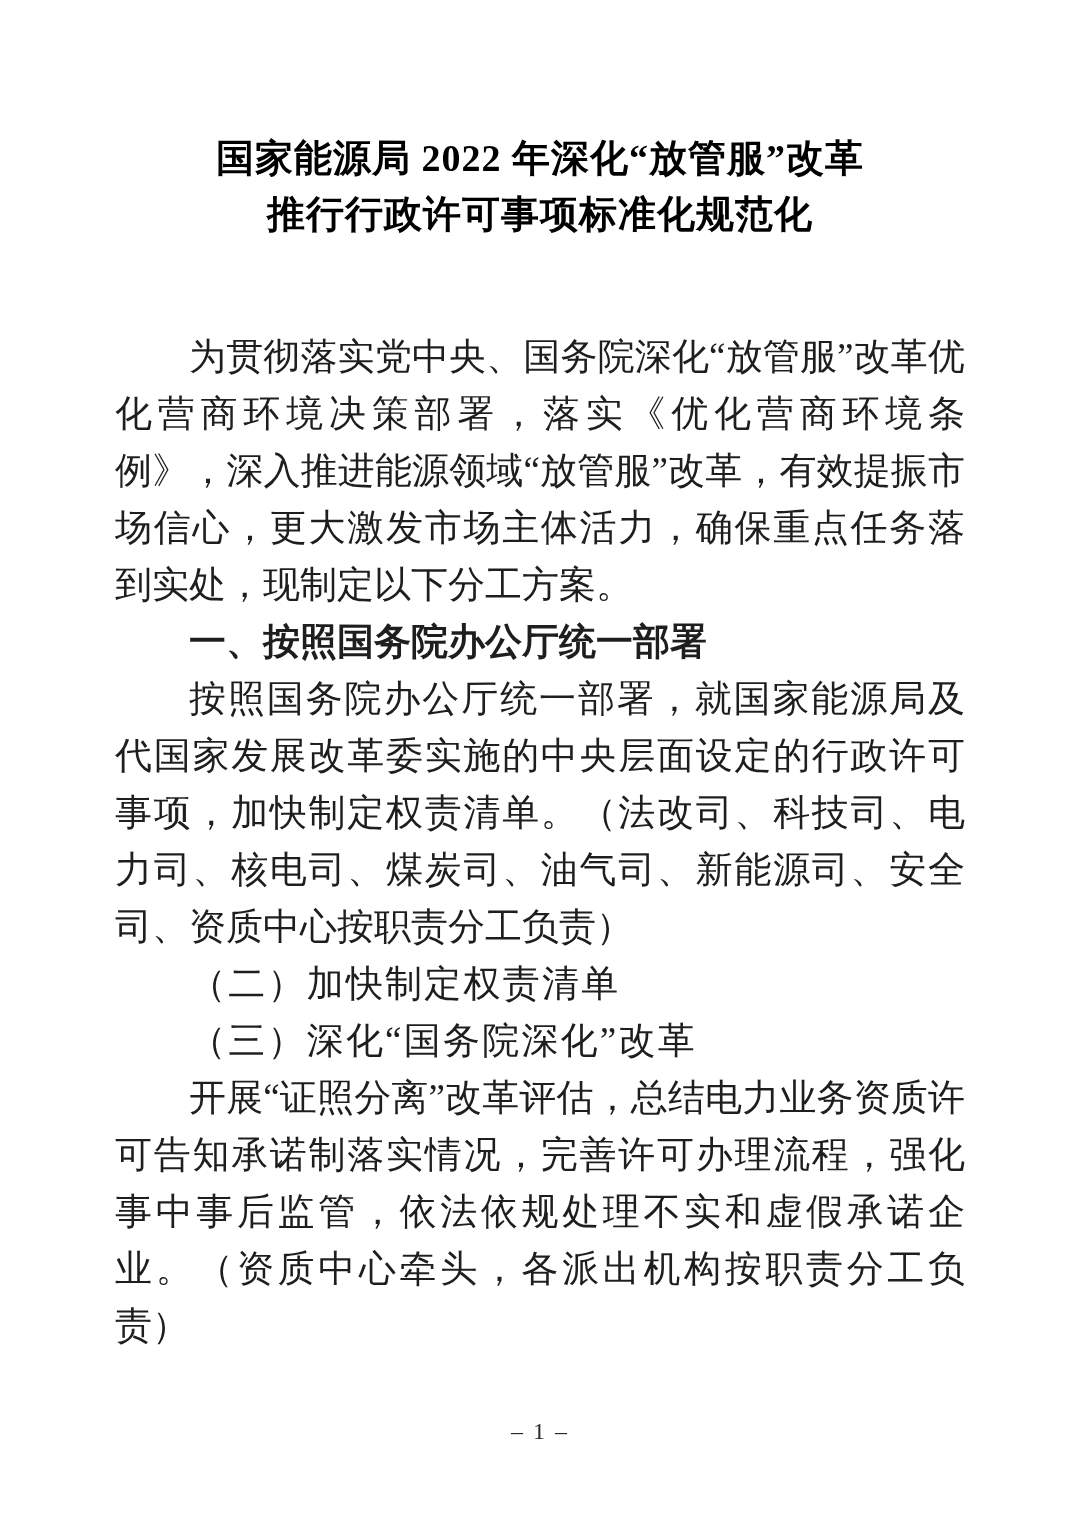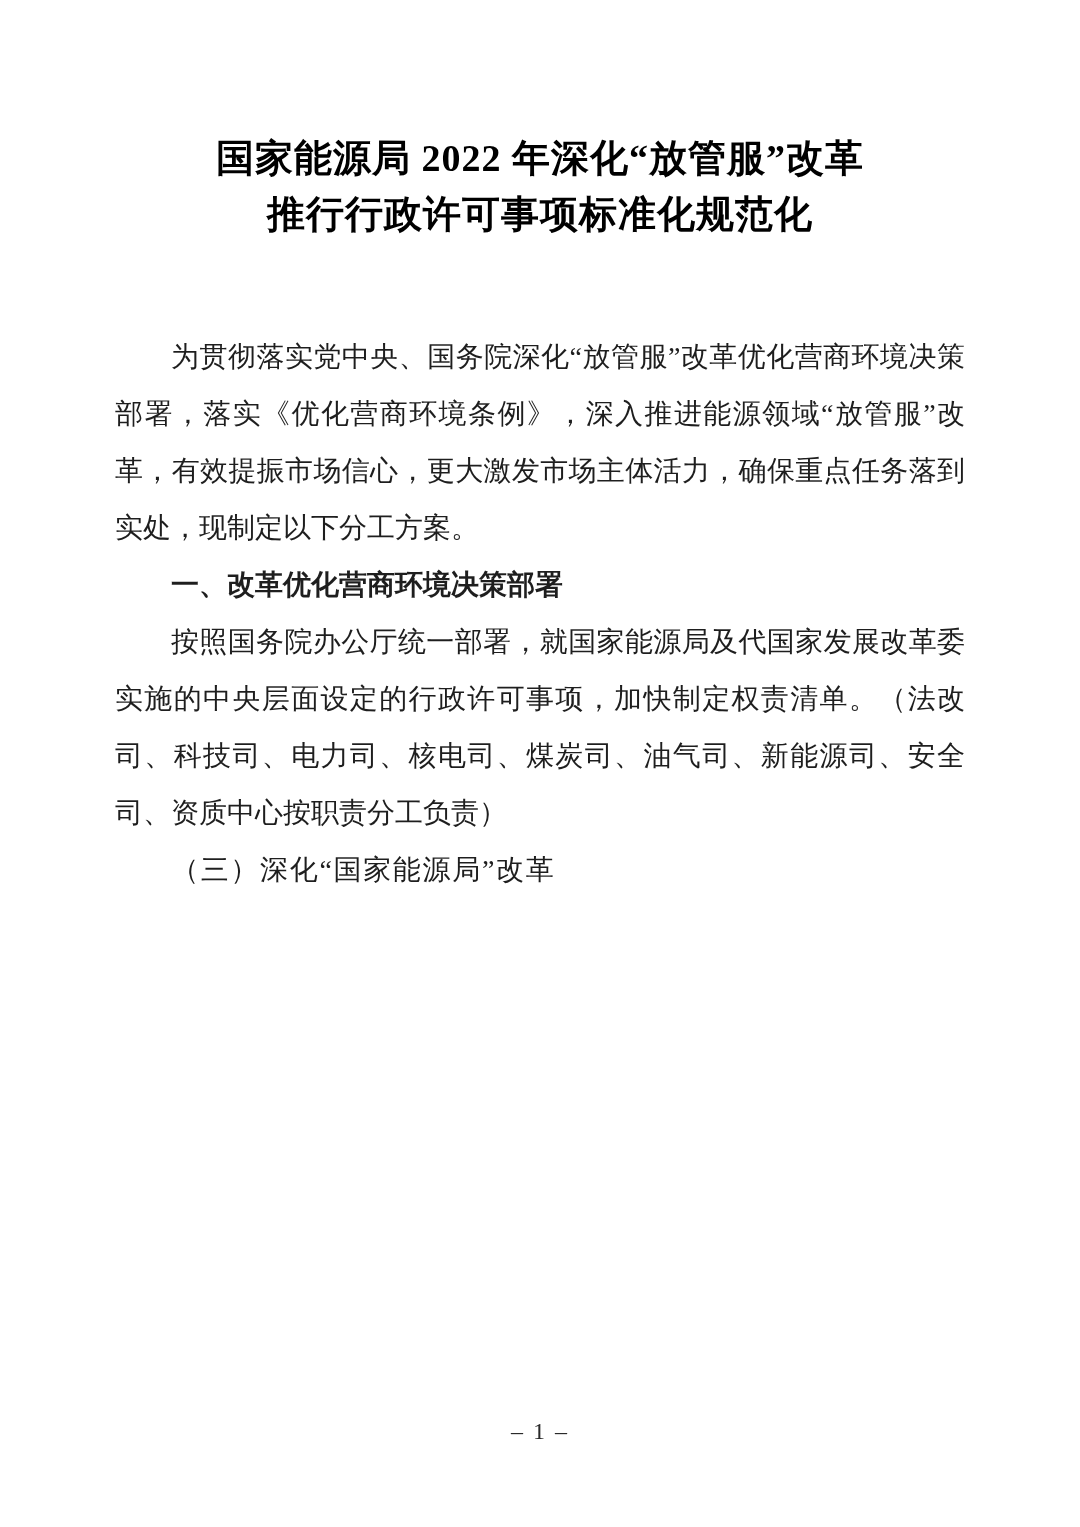--- a/index.html
+++ b/index.html
@@ -27,21 +27,21 @@
     font-size: 38px;
     line-height: 56px;
     letter-spacing: 1px;
     color: #000000;
     margin-bottom: 86px;
   }
   .title .title-line {
     display: block;
   }
   .body-text p {
-    font-size: 28px;
+    font-size: 37px;
     line-height: 57px;
     text-align: justify;
     text-indent: 2em;
     color: #1e1e1e;
   }
   .section-heading {
     font-family: "Liberation Sans", "DejaVu Sans", sans-serif;
     font-weight: bold;
     color: #000000;
   }
@@ -66,29 +66,31 @@
   <div class="content">
 
     <h1 class="title">
       <span class="title-line">国家能源局 2022 年深化“放管服”改革</span>
       <span class="title-line">推行行政许可事项标准化规范化</span>
     </h1>
 
     <div class="body-text">
       <p>为贯彻落实党中央、国务院深化“放管服”改革优化营商环境决策部署，落实《优化营商环境条例》，深入推进能源领域“放管服”改革，有效提振市场信心，更大激发市场主体活力，确保重点任务落到实处，现制定以下分工方案。</p>
 
-      <p class="section-heading">一、改革优化营商环境决策部署</p>
+      <p class="section-heading">一、按照国务院办公厅统一部署</p>
 
 
       <p>按照国务院办公厅统一部署，就国家能源局及代国家发展改革委实施的中央层面设定的行政许可事项，加快制定权责清单。（法改司、科技司、电力司、核电司、煤炭司、油气司、新能源司、安全司、资质中心按职责分工负责）</p>
 
+      <p class="sub-heading">（二）加快制定权责清单</p>
 
 
-      <p class="sub-heading">（三）深化“国家能源局”改革</p>
+      <p class="sub-heading">（三）深化“国务院深化”改革</p>
 
+      <p>开展“证照分离”改革评估，总结电力业务资质许可告知承诺制落实情况，完善许可办理流程，强化事中事后监管，依法依规处理不实和虚假承诺企业。（资质中心牵头，各派出机构按职责分工负责）</p>
     </div>
 
   </div>
 
   <div class="footer">
     <span>– 1 –</span>
   </div>
 </div>
 
 </body></html>

